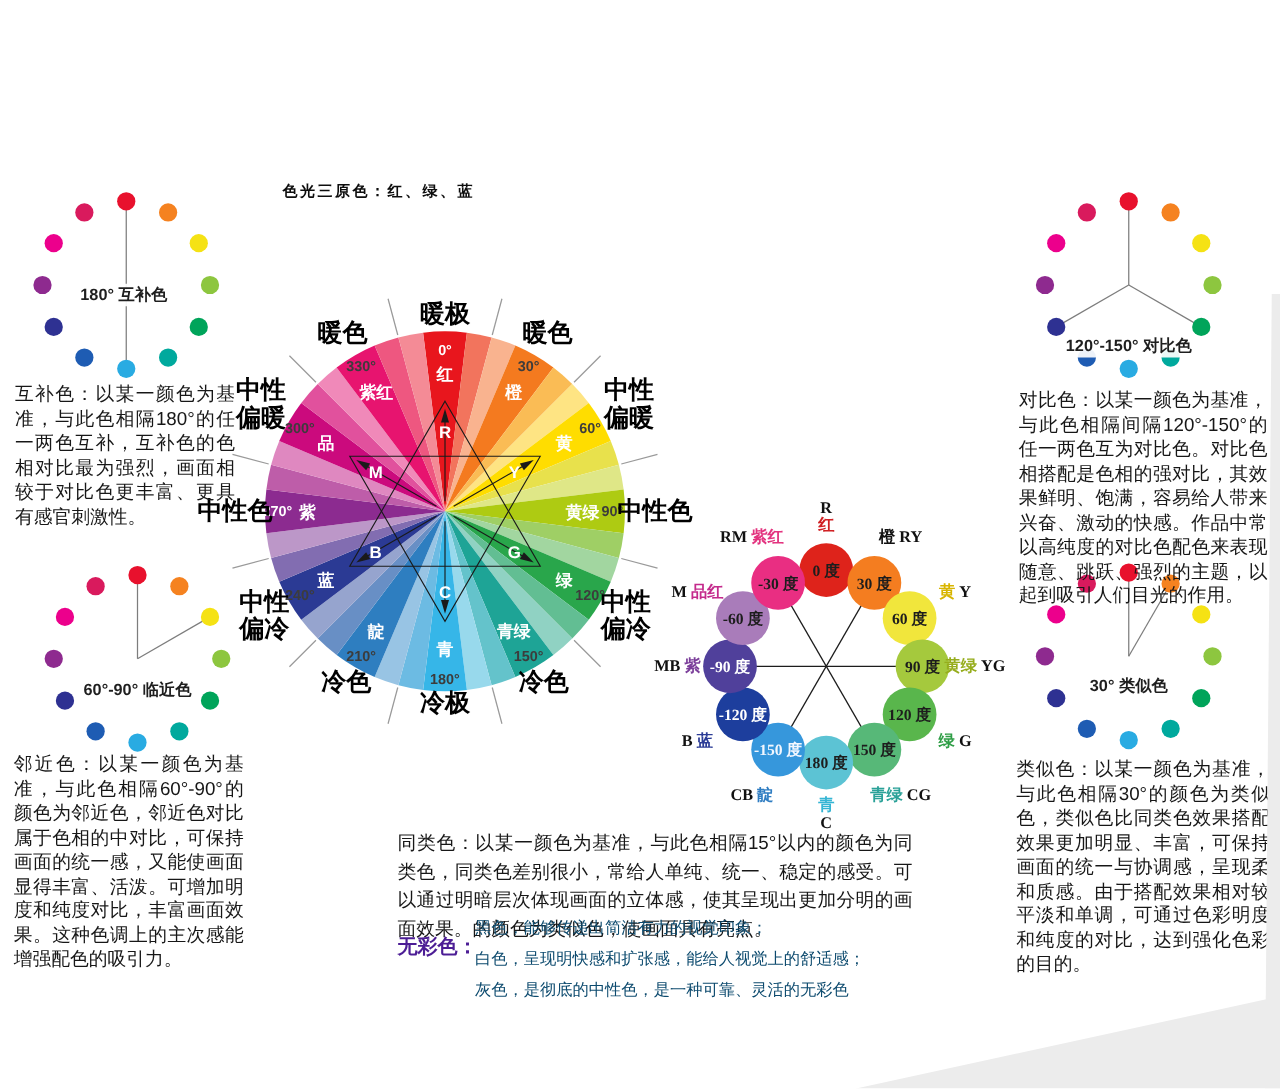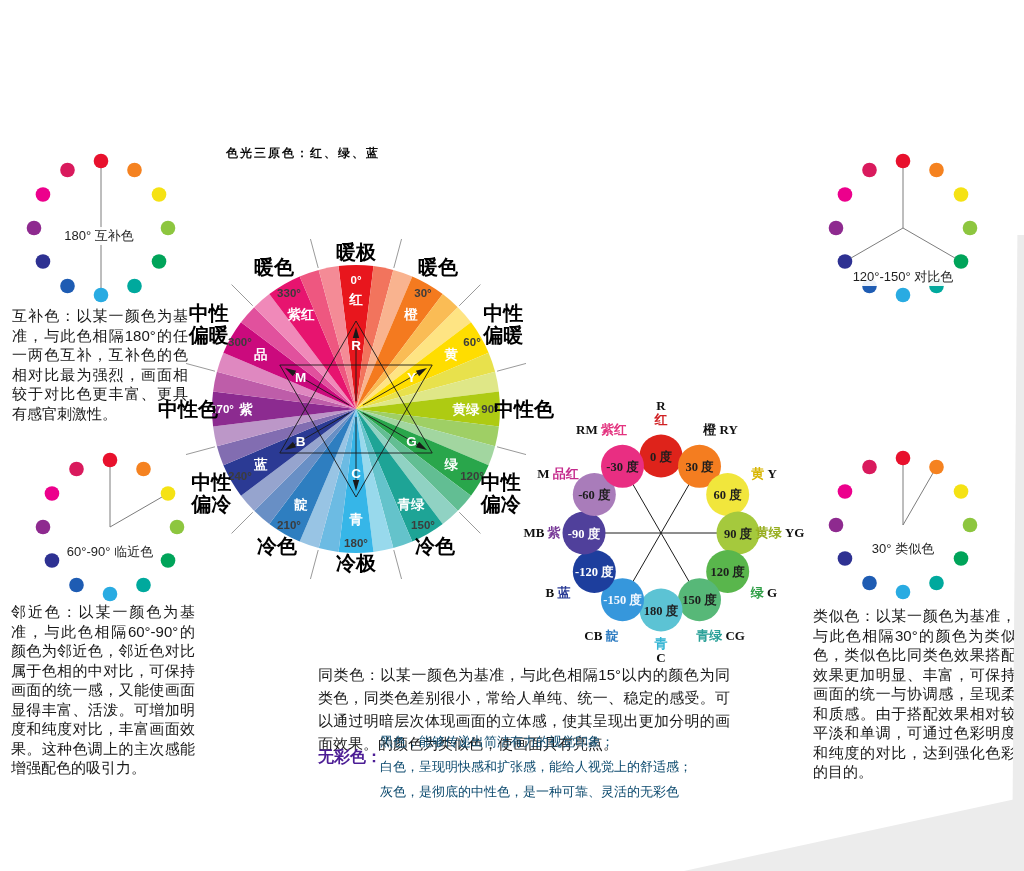--- a/index.html
+++ b/index.html
@@ -9,21 +9,21 @@
   .para{position:absolute;margin:0;font-size:15px;line-height:19.5px;color:#171717;text-align:justify}
   #p-comp{left:12px;top:306px;width:176px}
   #p-contrast{left:815px;top:311px;width:199px}
   #p-adj{left:11px;top:602px;width:184px}
   #p-ana{left:813px;top:606px;width:203px}
   #p-same{left:318px;top:663px;width:412px;line-height:23px}
   .achroma-label{position:absolute;left:318px;top:747px;font-size:16px;font-weight:600;color:#4c1d95}
   .achroma-lines{position:absolute;left:380px;top:729px;font-size:13px;line-height:25px;color:#0c4a6e}
   .zone{position:absolute;transform:translate(-50%,-50%);font-weight:bold;font-size:20px;line-height:1.12;
         color:#000;white-space:pre-line;text-align:center}
-  .mini-label{position:absolute;transform:translate(-50%,-50%);font-size:13px;font-weight:normal;color:#1f1f1f;
+  .mini-label{position:absolute;transform:translate(-50%,-50%);font-size:13px;font-weight:bold;color:#1f1f1f;
         background:rgba(255,255,255,.92);padding:0 2px;white-space:nowrap}
   svg.layer{position:absolute;overflow:visible}
   .shade{position:absolute;background:#ececec}
 </style>
 </head>
 <body>
 
 <div id="stage">
   <div class="title">色光三原色：红、绿、蓝</div>
 
@@ -249,20 +249,21 @@
         <circle cx="123.31604390859823" cy="126.5" r="21.5" fill="#a97cba"></circle>
         <text x="123.31604390859823" y="131" text-anchor="middle" fill="#1d1d1d" font-size="12.5" font-weight="bold" font-family="&quot;Liberation Serif&quot;,serif">-60 度</text>
         <text x="86.94297694965181" y="109.49999999999999" text-anchor="middle" font-size="13" font-weight="bold" font-family="&quot;Liberation Serif&quot;,serif"><tspan fill="#111111">M </tspan><tspan fill="#c42a8c">品红</tspan></text>
         <circle cx="151.5" cy="98.31604390859822" r="21.5" fill="#e92e82"></circle>
         <text x="151.5" y="102.81604390859822" text-anchor="middle" fill="#1d1d1d" font-size="12.5" font-weight="bold" font-family="&quot;Liberation Serif&quot;,serif">-30 度</text>
         <text x="130.5" y="65.9429769496518" text-anchor="middle" font-size="13" font-weight="bold" font-family="&quot;Liberation Serif&quot;,serif"><tspan fill="#111111">RM </tspan><tspan fill="#e3337f">紫红</tspan></text>
       </svg>
     </div>
 
   <p class="para" id="p-comp">互补色：以某一颜色为基准，与此色相隔180°的任一两色互补，互补色的色相对比最为强烈，画面相较于对比色更丰富、更具有感官刺激性。</p>
+  <p class="para" id="p-contrast">对比色：以某一颜色为基准，与此色相隔间隔120°-150°的任一两色互为对比色。对比色相搭配是色相的强对比，其效果鲜明、饱满，容易给人带来兴奋、激动的快感。作品中常以高纯度的对比色配色来表现随意、跳跃、强烈的主题，以起到吸引人们目光的作用。</p>
   <p class="para" id="p-adj">邻近色：以某一颜色为基准，与此色相隔60°-90°的颜色为邻近色，邻近色对比属于色相的中对比，可保持画面的统一感，又能使画面显得丰富、活泼。可增加明度和纯度对比，丰富画面效果。这种色调上的主次感能增强配色的吸引力。</p>
   <p class="para" id="p-ana">类似色：以某一颜色为基准，与此色相隔30°的颜色为类似色，类似色比同类色效果搭配效果更加明显、丰富，可保持画面的统一与协调感，呈现柔和质感。由于搭配效果相对较平淡和单调，可通过色彩明度和纯度的对比，达到强化色彩的目的。</p>
   <p class="para" id="p-same">同类色：以某一颜色为基准，与此色相隔15°以内的颜色为同类色，同类色差别很小，常给人单纯、统一、稳定的感受。可以通过明暗层次体现画面的立体感，使其呈现出更加分明的画面效果。的颜色为类似色，使画面具有亮点。</p>
 
   <div class="achroma-label">无彩色：</div>
   <div class="achroma-lines">
     <div>黑色，能够传递出简洁有力的视觉印象；</div>
     <div>白色，呈现明快感和扩张感，能给人视觉上的舒适感；</div>
     <div>灰色，是彻底的中性色，是一种可靠、灵活的无彩色</div>
   </div>

